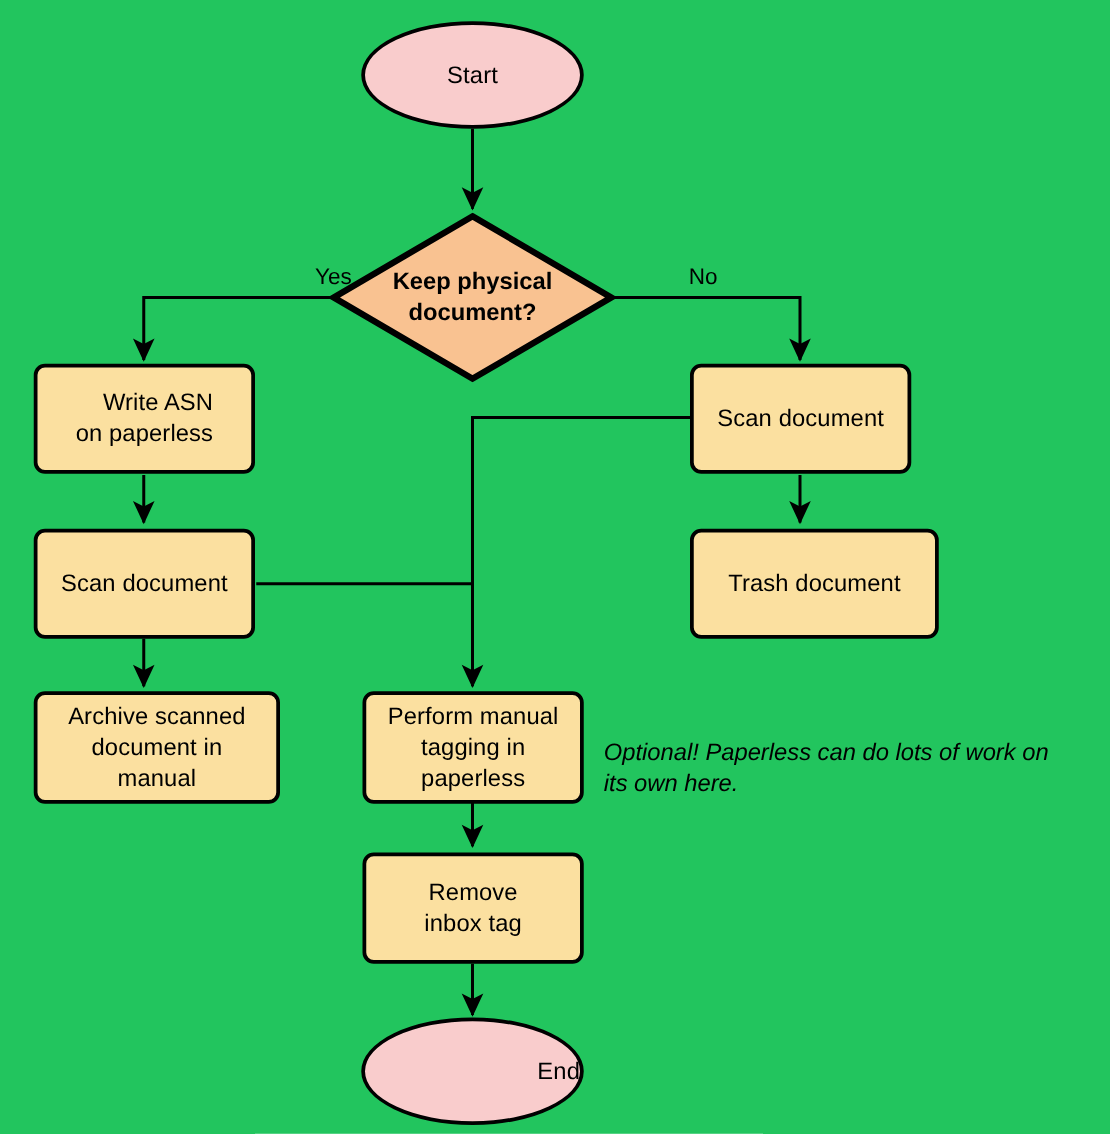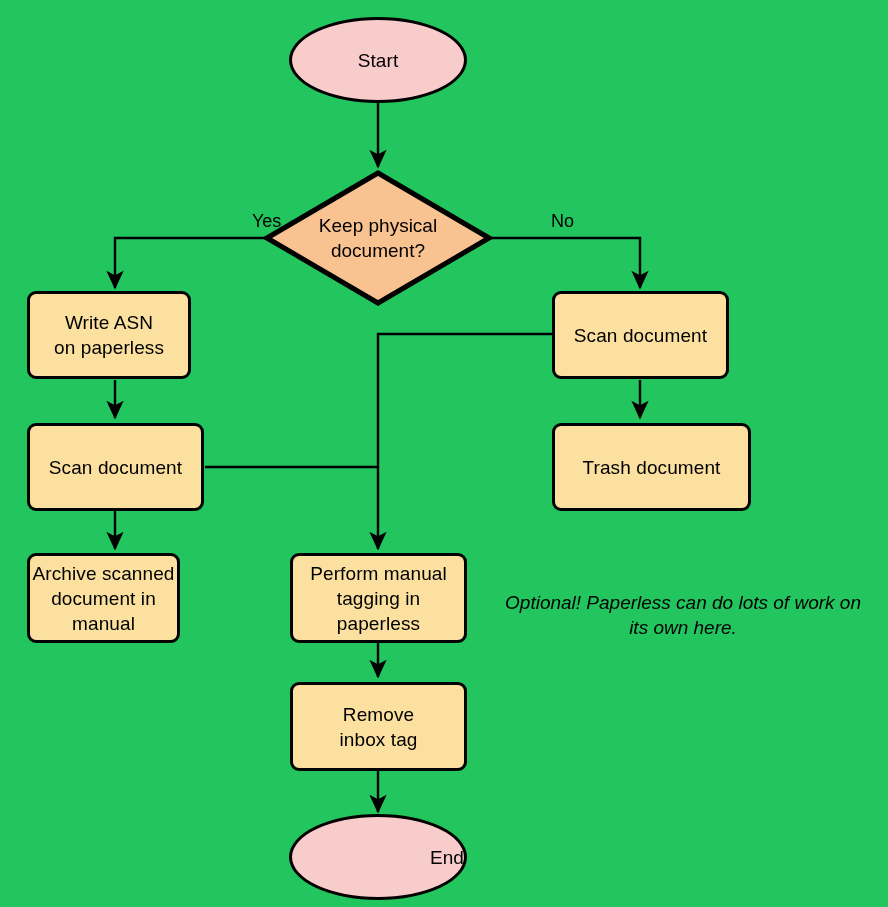--- a/index.html
+++ b/index.html
@@ -121,46 +121,46 @@
       <path d="M 378 641 L 378 677" marker-end="url(#arrowhead)"></path>
 
       <path d="M 378 771 L 378 812" marker-end="url(#arrowhead)"></path>
     </g>
   </svg>
 
   <div class="node node-terminator" style="left:289px; top:17px; width:178px; height:86px; background:#f9cccc;">
     <span>Start</span>
   </div>
 
-  <div class="node-decision-wrap" style="left:264px; top:170px; width:228px; height:136px;">
+  <div class="node-decision-wrap" style="left:264px; top:170px; width:228px; height:136px;font-weight:bold;">
     <svg class="node-decision-shape" viewBox="0 0 228 136" preserveAspectRatio="none" xmlns="http://www.w3.org/2000/svg">
       <polygon points="114,3 225,68 114,133 3,68" fill="#f9c291" stroke="#000000" stroke-width="5" stroke-linejoin="miter"></polygon>
     </svg>
     <div class="node-decision-label">
       <div>Keep physical</div>
       <div>document?</div>
     </div>
   </div>
 
   <span class="edge-label" style="left:210px; top:211px;">Yes</span>
 
   <span class="edge-label" style="left:509px; top:211px;">No</span>
 
-  <div class="node node-process" style="left:27px; top:291px; width:164px; height:88px; background:#fbe0a0;">
+  <div class="node node-process" style="left:27px; top:291px; width:177px; height:88px; background:#fbe0a0;text-align:right;">
     <div>
       <div>Write ASN</div>
       <div>on paperless</div>
     </div>
   </div>
 
   <div class="node node-process" style="left:27px; top:423px; width:177px; height:88px; background:#fbe0a0;">
     <span>Scan document</span>
   </div>
 
-  <div class="node node-process" style="left:27px; top:553px; width:153px; height:90px; background:#fbe0a0;">
+  <div class="node node-process" style="left:27px; top:553px; width:197px; height:90px; background:#fbe0a0;">
     <div>
       <div>Archive scanned</div>
       <div>document in</div>
       <div>manual</div>
     </div>
   </div>
 
   <div class="node node-process" style="left:552px; top:291px; width:177px; height:88px; background:#fbe0a0;">
     <span>Scan document</span>
   </div>
@@ -181,18 +181,18 @@
     <div>
       <div>Remove</div>
       <div>inbox tag</div>
     </div>
   </div>
 
   <div class="node node-terminator" style="left:289px; top:814px; width:178px; height:86px; background:#f9cccc;justify-content:flex-end;">
     <span>End</span>
   </div>
 
-  <div class="annotation" style="left:483px; top:590px; width:400px;text-align:center;">
+  <div class="annotation" style="left:483px; top:590px; width:400px;">
     <div>Optional! Paperless can do lots of work on</div>
     <div>its own here.</div>
   </div>
 
 </div>
 
 </body></html>

